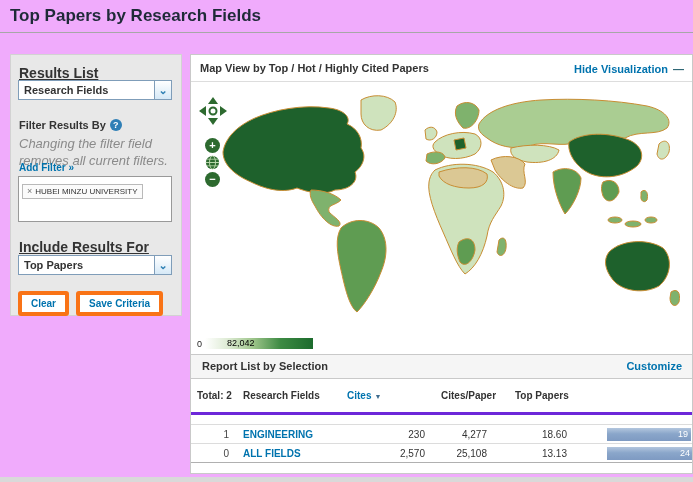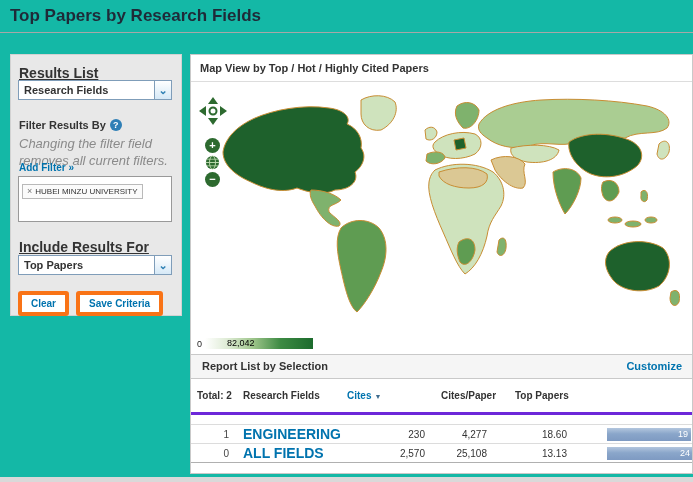--- a/index.html
+++ b/index.html
@@ -1,18 +1,18 @@
 <!DOCTYPE html>
 <html><head>
 <meta charset="utf-8">
 <style>
   * { margin:0; padding:0; box-sizing:border-box; }
   html,body { background:#fff; }
   body { font-family:"Liberation Sans", sans-serif; }
-  .page { position:relative; width:693px; height:482px; background:#14b8a6; overflow:hidden; }
+  .page { position:relative; width:693px; height:482px; background:#f0abfc; overflow:hidden; }
 
   .page-title { position:absolute; left:10px; top:6px; font-size:17px; font-weight:bold; color:#1f2a38; }
   .title-rule { position:absolute; left:0; top:32px; width:693px; height:1px; background:#a7a7a7; }
 
   
   .sidebar { position:absolute; left:10px; top:54px; width:172px; height:262px; background:#e8e8e8; border:1px solid #d2d2d2; }
   .sidebar > * { position:absolute; }
   .s-label { font-size:14px; font-weight:bold; color:#333;text-decoration:underline; }
   .dd { width:154px; height:20px; background:#fff; border:1px solid #7f9db9; display:flex; align-items:center; font-size:11px; font-weight:bold; color:#333; }
   .dd .val { padding-left:5px; }
@@ -60,21 +60,21 @@
   .hc.total { padding-left:6px; }
   .hc.left { padding-left:2px; }
   .hc.center { text-align:center; line-height:1.2; padding:0 4px; }
   .hc.cites { color:#0073ae; padding-left:2px; cursor:pointer; }
   .sort { font-size:7px; margin-left:3px; color:#3d6b8e; }
   .hc.tp { padding-left:16px; }
   .rows { margin-top:9px; border-bottom:1px solid #b0b0b0; }
   .trow { height:19px; border-top:1px solid #dcdcdc; font-size:10px; color:#333; }
   .c.rank { text-align:right; padding-right:12px; color:#444; }
   .c.fld { padding-left:2px; }
-  .flink { font-size:14px; font-weight:bold; color:#0073ae; text-decoration:none; cursor:pointer; }
+  .flink { font-size:10px; font-weight:bold; color:#0073ae; text-decoration:none; cursor:pointer; }
   .c.num { text-align:right; padding-right:12px; }
   .c.cpp { padding-right:24px; }
   .c.barc { padding-left:16px; overflow:hidden; }
   .bar { height:13px; background:linear-gradient(180deg,#b3c6de 0%,#8aa6ca 45%,#7e9ac2 100%); display:flex; align-items:center; justify-content:flex-end; padding-right:3px; color:#fff; font-size:9px; }
 
   .bottom-strip { position:absolute; left:0; right:0; top:477px; height:5px; background:#d9d9d9; }
 </style>
 </head>
 <body>
 
@@ -113,20 +113,24 @@
     <div class="btnrow" style="left:7px;top:236px">
       <button class="btn">Clear</button>
       <button class="btn">Save Criteria</button>
     </div>
   </div>
 
   <div class="main">
 
     <div class="map-hd">
       <span class="map-title">Map View by Top / Hot / Highly Cited Papers</span>
+      <span class="hd-right">
+        <a class="hide-link">Hide Visualization</a>
+        <span class="collapse">—</span>
+      </span>
     </div>
 
     <div class="map-area">
 
       <svg class="world" viewBox="0 0 474 236" stroke="#c88d33" stroke-width="1" stroke-linejoin="round">
 
         <path fill="#1e612c" d="M12,62 C14,48 26,36 44,28 C62,20 92,14 118,18 C134,20 140,28 136,34 C146,38 152,48 150,58 C156,66 152,76 144,82 C148,92 138,100 124,100 C112,106 96,102 86,98 C70,104 52,98 40,92 C26,86 12,76 12,62 Z"></path>
 
         <path fill="#cfe3bd" d="M150,10 C160,4 176,4 184,12 C188,22 182,34 170,40 C158,42 150,34 150,24 Z"></path>
 

